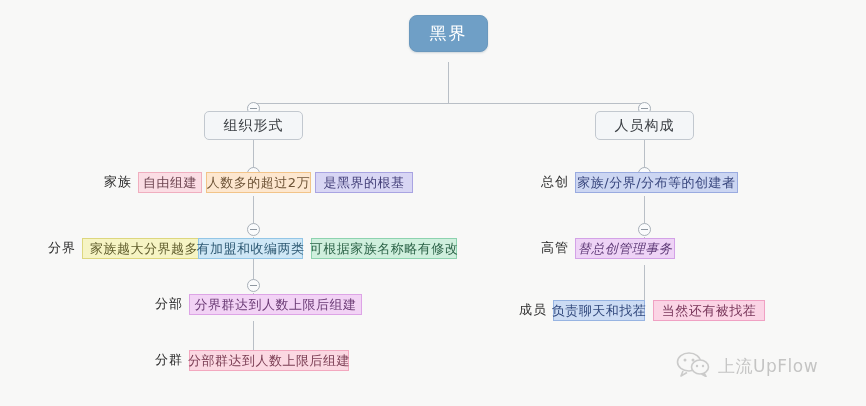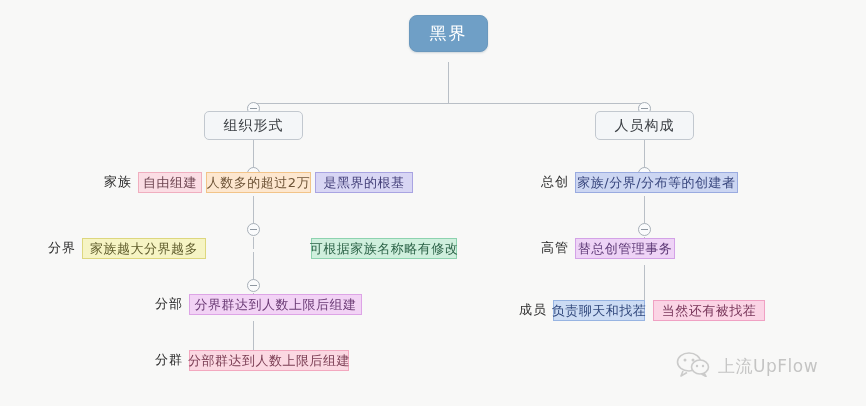--- a/index.html
+++ b/index.html
@@ -169,33 +169,34 @@
     <span>组织形式</span>
   </div>
 
   <div class="row-label" style="left:104px; top:172px;">家族</div>
   <div class="chip" style="left:138px; top:172px; width:64px; background:#fbdde4; border-color:#f0aebf; color:#6d4450;">自由组建</div>
   <div class="chip" style="left:206px; top:172px; width:105px; background:#fde7cf; border-color:#f2c489; color:#6d5336;">人数多的超过2万</div>
   <div class="chip" style="left:315px; top:172px; width:98px; background:#d8d6f4; border-color:#a9a4e2; color:#45417a;">是黑界的根基</div>
 
   <div class="row-label" style="left:48px; top:238px;">分界</div>
   <div class="chip" style="left:82px; top:238px; width:124px; background:#f6f4c4; border-color:#ddd77e; color:#5f5c2c;">家族越大分界越多</div>
+  <div class="chip" style="left:198px; top:238px; width:105px; background:#cfe7f6; border-color:#93c6e6; color:#2f5a74;">有加盟和收编两类</div>
   <div class="chip" style="left:311px; top:238px; width:146px; background:#cfefdd; border-color:#8dd3af; color:#2d6348;">可根据家族名称略有修改</div>
 
   <div class="row-label" style="left:155px; top:294px;">分部</div>
   <div class="chip" style="left:189px; top:294px; width:173px; background:#f2d3f5; border-color:#dda4e6; color:#6a3a74;">分界群达到人数上限后组建</div>
 
   <div class="row-label" style="left:155px; top:350px;">分群</div>
   <div class="chip" style="left:189px; top:350px; width:160px; background:#fbd8e2; border-color:#f3a8bf; color:#7a3d53;">分部群达到人数上限后组建</div>
 
   <div class="row-label" style="left:541px; top:172px;">总创</div>
   <div class="chip" style="left:575px; top:172px; width:163px; background:#ccd6f2; border-color:#9aabe0; color:#39477e;">家族/分界/分布等的创建者</div>
 
   <div class="row-label" style="left:541px; top:238px;">高管</div>
-  <div class="chip" style="left:575px; top:238px; width:100px; background:#eed3f6; border-color:#d3a2e7; color:#5e3a77;">替总创管理事务</div>
+  <div class="chip" style="left:575px; top:238px; width:100px; background:#eed3f6; border-color:#d3a2e7; color:#5e3a77;font-style:italic;">替总创管理事务</div>
 
   <div class="row-label" style="left:519px; top:300px;">成员</div>
   <div class="chip" style="left:553px; top:300px; width:92px; background:#ccdcf4; border-color:#97b4e2; color:#32497c;">负责聊天和找茬</div>
   <div class="chip" style="left:653px; top:300px; width:112px; background:#fbd4e5; border-color:#f0a1c3; color:#78365a;">当然还有被找茬</div>
 
   <div class="watermark" style="left:676px; top:351px;">
     <span class="wm-icon">
       <svg width="34" height="26" viewBox="0 0 34 26" fill="none">
         <ellipse cx="13" cy="11" rx="11.5" ry="9" stroke="#a7a7a7" stroke-width="1.6" fill="none"></ellipse>
         <path d="M7 20 L5 25 L11 21.5" stroke="#a7a7a7" stroke-width="1.6" fill="none" stroke-linejoin="round"></path>

